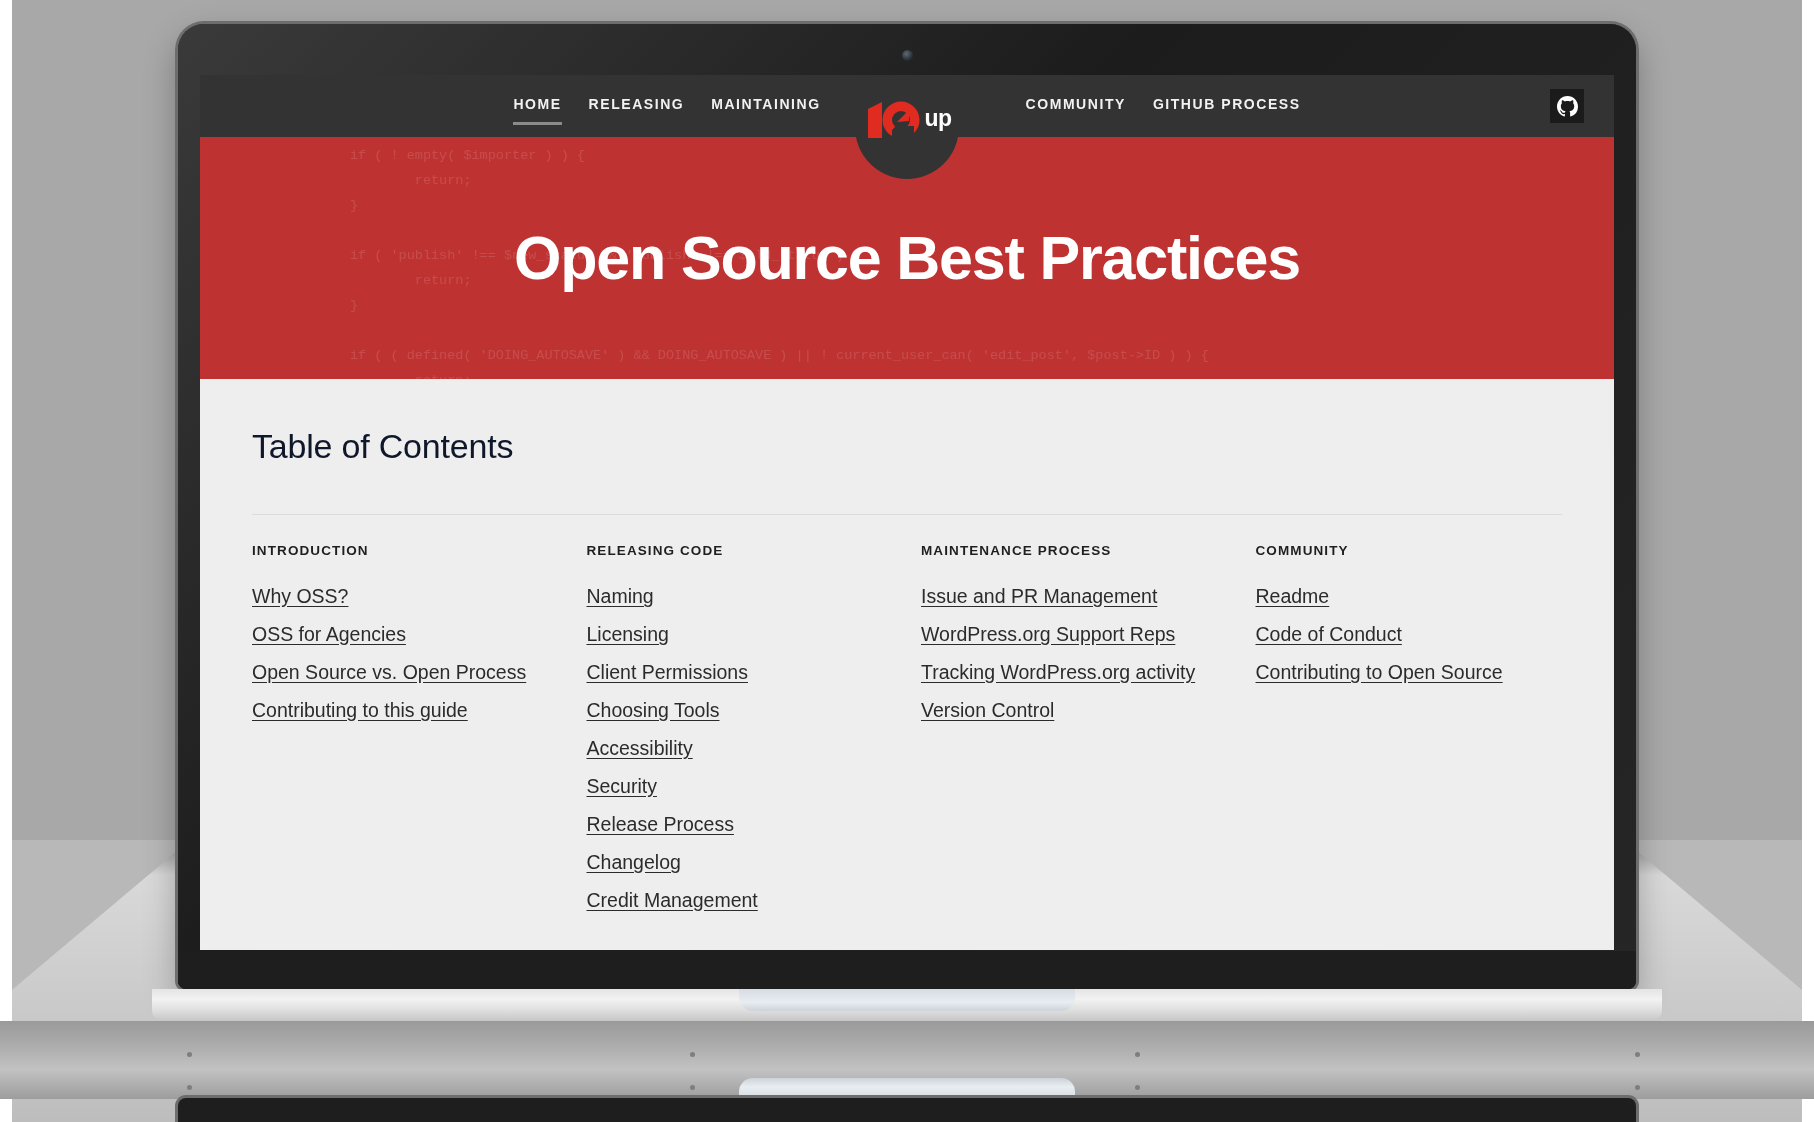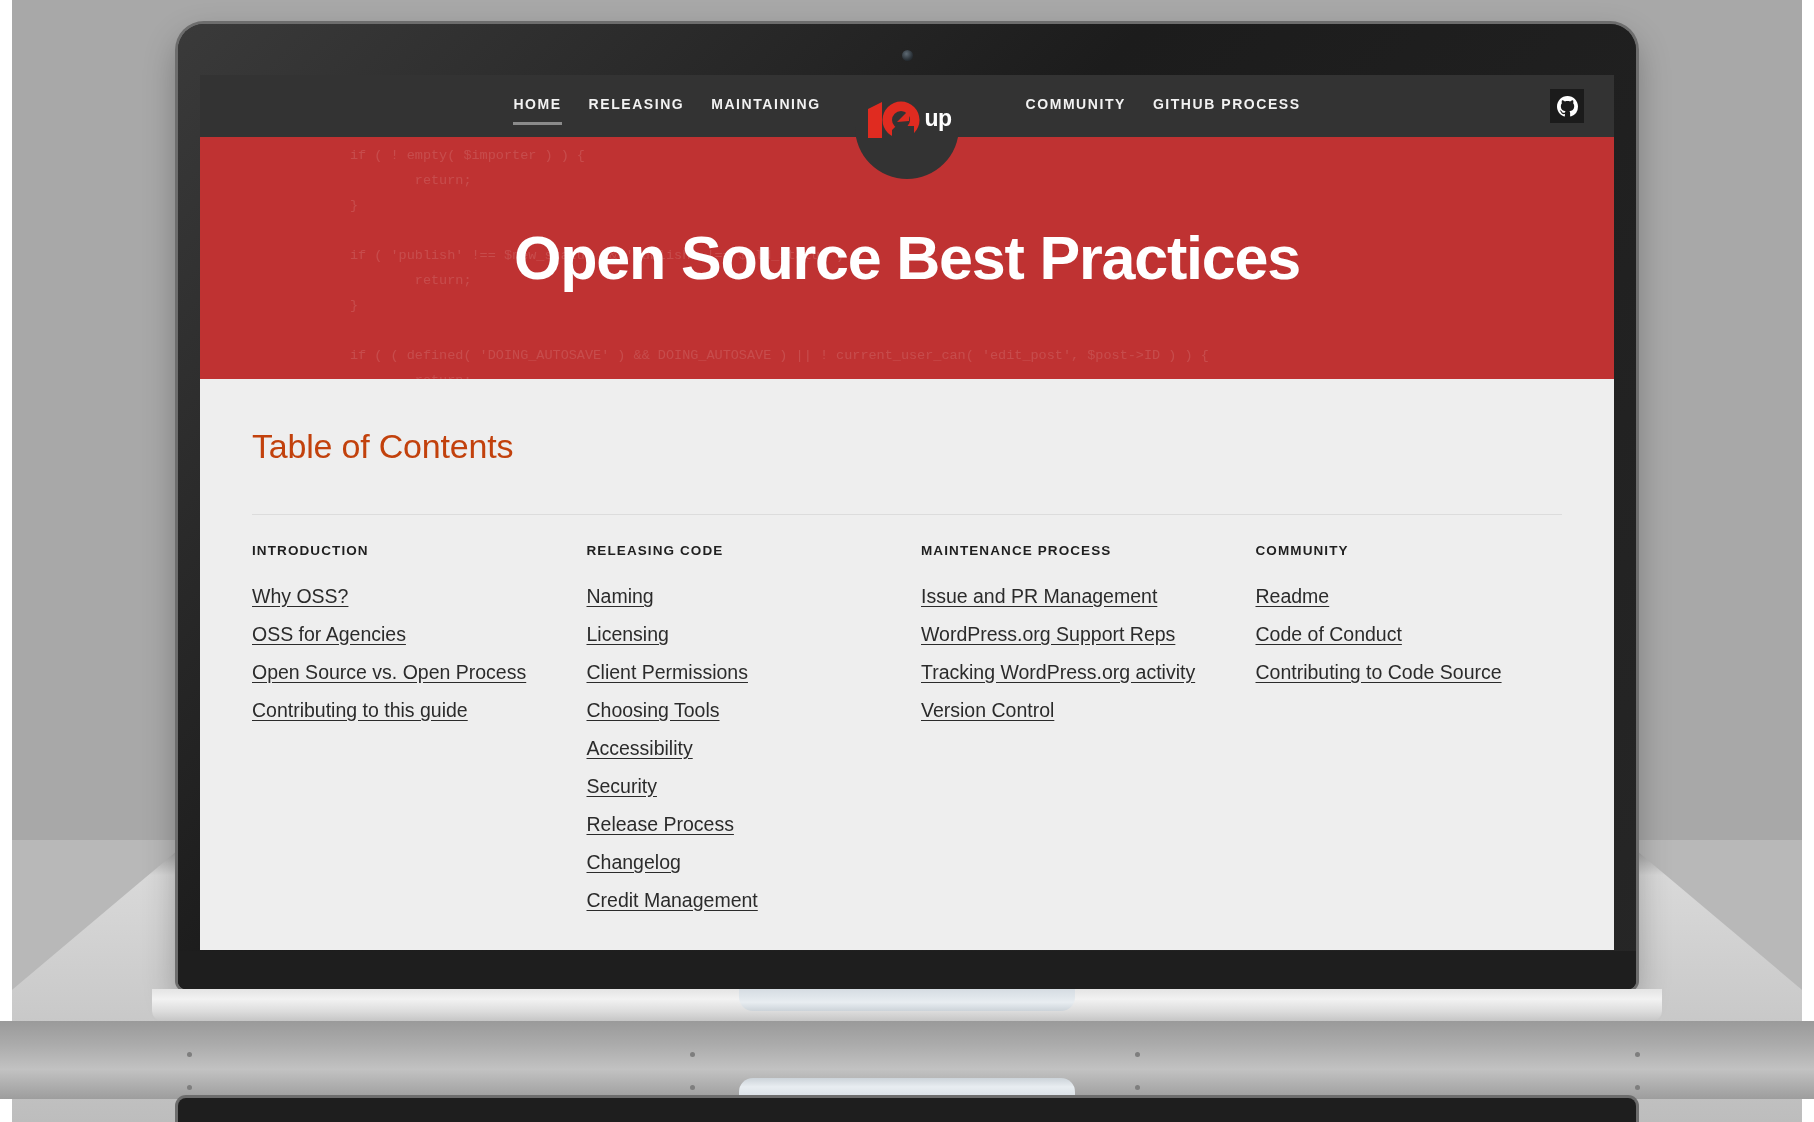--- a/index.html
+++ b/index.html
@@ -282,21 +282,21 @@
   }
 
   
   .main {
     background: #eeeeee;
     padding: 48px 52px 0 52px;
   }
   .page-title {
     font-size: 34px;
     font-weight: normal;
-    color: #c2410c;
+    color: #0f172a;
     letter-spacing: -0.2px;
     margin-bottom: 48px;
   }
   .toc-rule {
     height: 1px;
     background: #dcdcdc;
     margin-bottom: 28px;
   }
   .toc {
     display: flex;
@@ -430,21 +430,21 @@
               <a class="toc-link">Issue and PR Management</a>
               <a class="toc-link">WordPress.org Support Reps</a>
               <a class="toc-link">Tracking WordPress.org activity</a>
               <a class="toc-link">Version Control</a>
             </div>
 
             <div class="toc-col">
               <div class="col-head">COMMUNITY</div>
               <a class="toc-link">Readme</a>
               <a class="toc-link">Code of Conduct</a>
-              <a class="toc-link">Contributing to Code Source</a>
+              <a class="toc-link">Contributing to Open Source</a>
             </div>
 
           </div>
 
         </div>
 
       </div>
     </div>
 
     <div class="lid-chin"></div>

